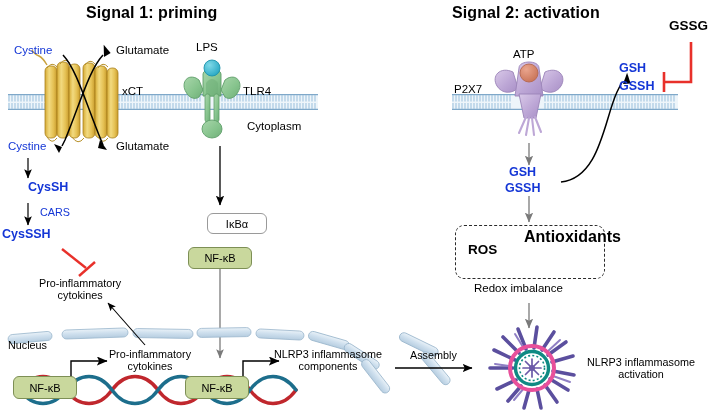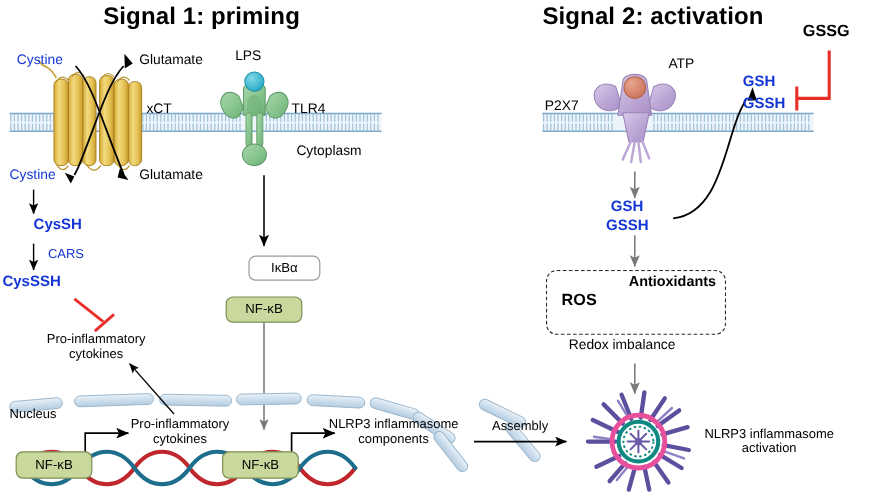--- a/index.html
+++ b/index.html
@@ -4,26 +4,26 @@
 <style>
   html,body{margin:0;padding:0;background:#ffffff;}
   body{
     width:727px;height:412px;position:relative;overflow:hidden;
     font-family:"Liberation Sans","DejaVu Sans",sans-serif;
     color:#000;
   }
   #stage{position:absolute;left:0;top:0;width:727px;height:412px;}
   svg.layer{position:absolute;left:0;top:0;width:727px;height:412px;overflow:visible;}
   .lbl{position:absolute;white-space:nowrap;line-height:1.08;}
-  .title{font-size:20px;font-weight:bold;letter-spacing:.1px;}
+  .title{font-size:16px;font-weight:bold;letter-spacing:.1px;}
   .blue{color:#1436d6;}
   .blue-b{color:#1436d6;font-weight:bold;}
   .t12{font-size:11.5px;}
   .t11{font-size:10.8px;}
-  .t10{font-size:12px;}
+  .t10{font-size:16px;}
   .t13b{font-size:12.5px;font-weight:bold;}
   .t14b{font-size:13.5px;font-weight:bold;}
   .ctr{text-align:center;}
   .boxnf{
     position:absolute;background:#c9d89d;border:1px solid #7d8f55;
     border-radius:6px;font-size:11px;display:flex;align-items:center;
     justify-content:center;color:#000;margin-top:19px;
   }
   .boxik{
     position:absolute;background:#ffffff;border:1px solid #9a9a9a;
@@ -596,21 +596,21 @@
   <div class="lbl t11 ctr" style="left:101px;top:349px;width:98px;">
     <div>Pro-inflammatory</div>
     <div>cytokines</div>
   </div>
 
   <div class="lbl t11 ctr" style="left:272px;top:349px;width:112px;">
     <div>NLRP3 inflammasome</div>
     <div>components</div>
   </div>
 
-  <div class="lbl t12" style="left:513px;top:48px;margin-left:44px;">ATP</div>
+  <div class="lbl t12" style="left:513px;top:48px;">ATP</div>
   <div class="lbl t12" style="left:454px;top:83px;">P2X7</div>
   <div class="lbl t14b" style="left:669px;top:19px;">GSSG</div>
   <div class="lbl t13b blue-b" style="left:619px;top:62px;">GSH</div>
   <div class="lbl t13b blue-b" style="left:619px;top:80px;">GSSH</div>
   <div class="lbl t13b blue-b" style="left:509px;top:166px;">GSH</div>
   <div class="lbl t13b blue-b" style="left:505px;top:182px;">GSSH</div>
 
   <div class="lbl t14b" style="left:468px;top:243px;">ROS</div>
   <div class="lbl t10" style="left:524px;top:228px;font-weight:bold;">Antioxidants</div>
   <div class="lbl t12" style="left:474px;top:282px;">Redox imbalance</div>

